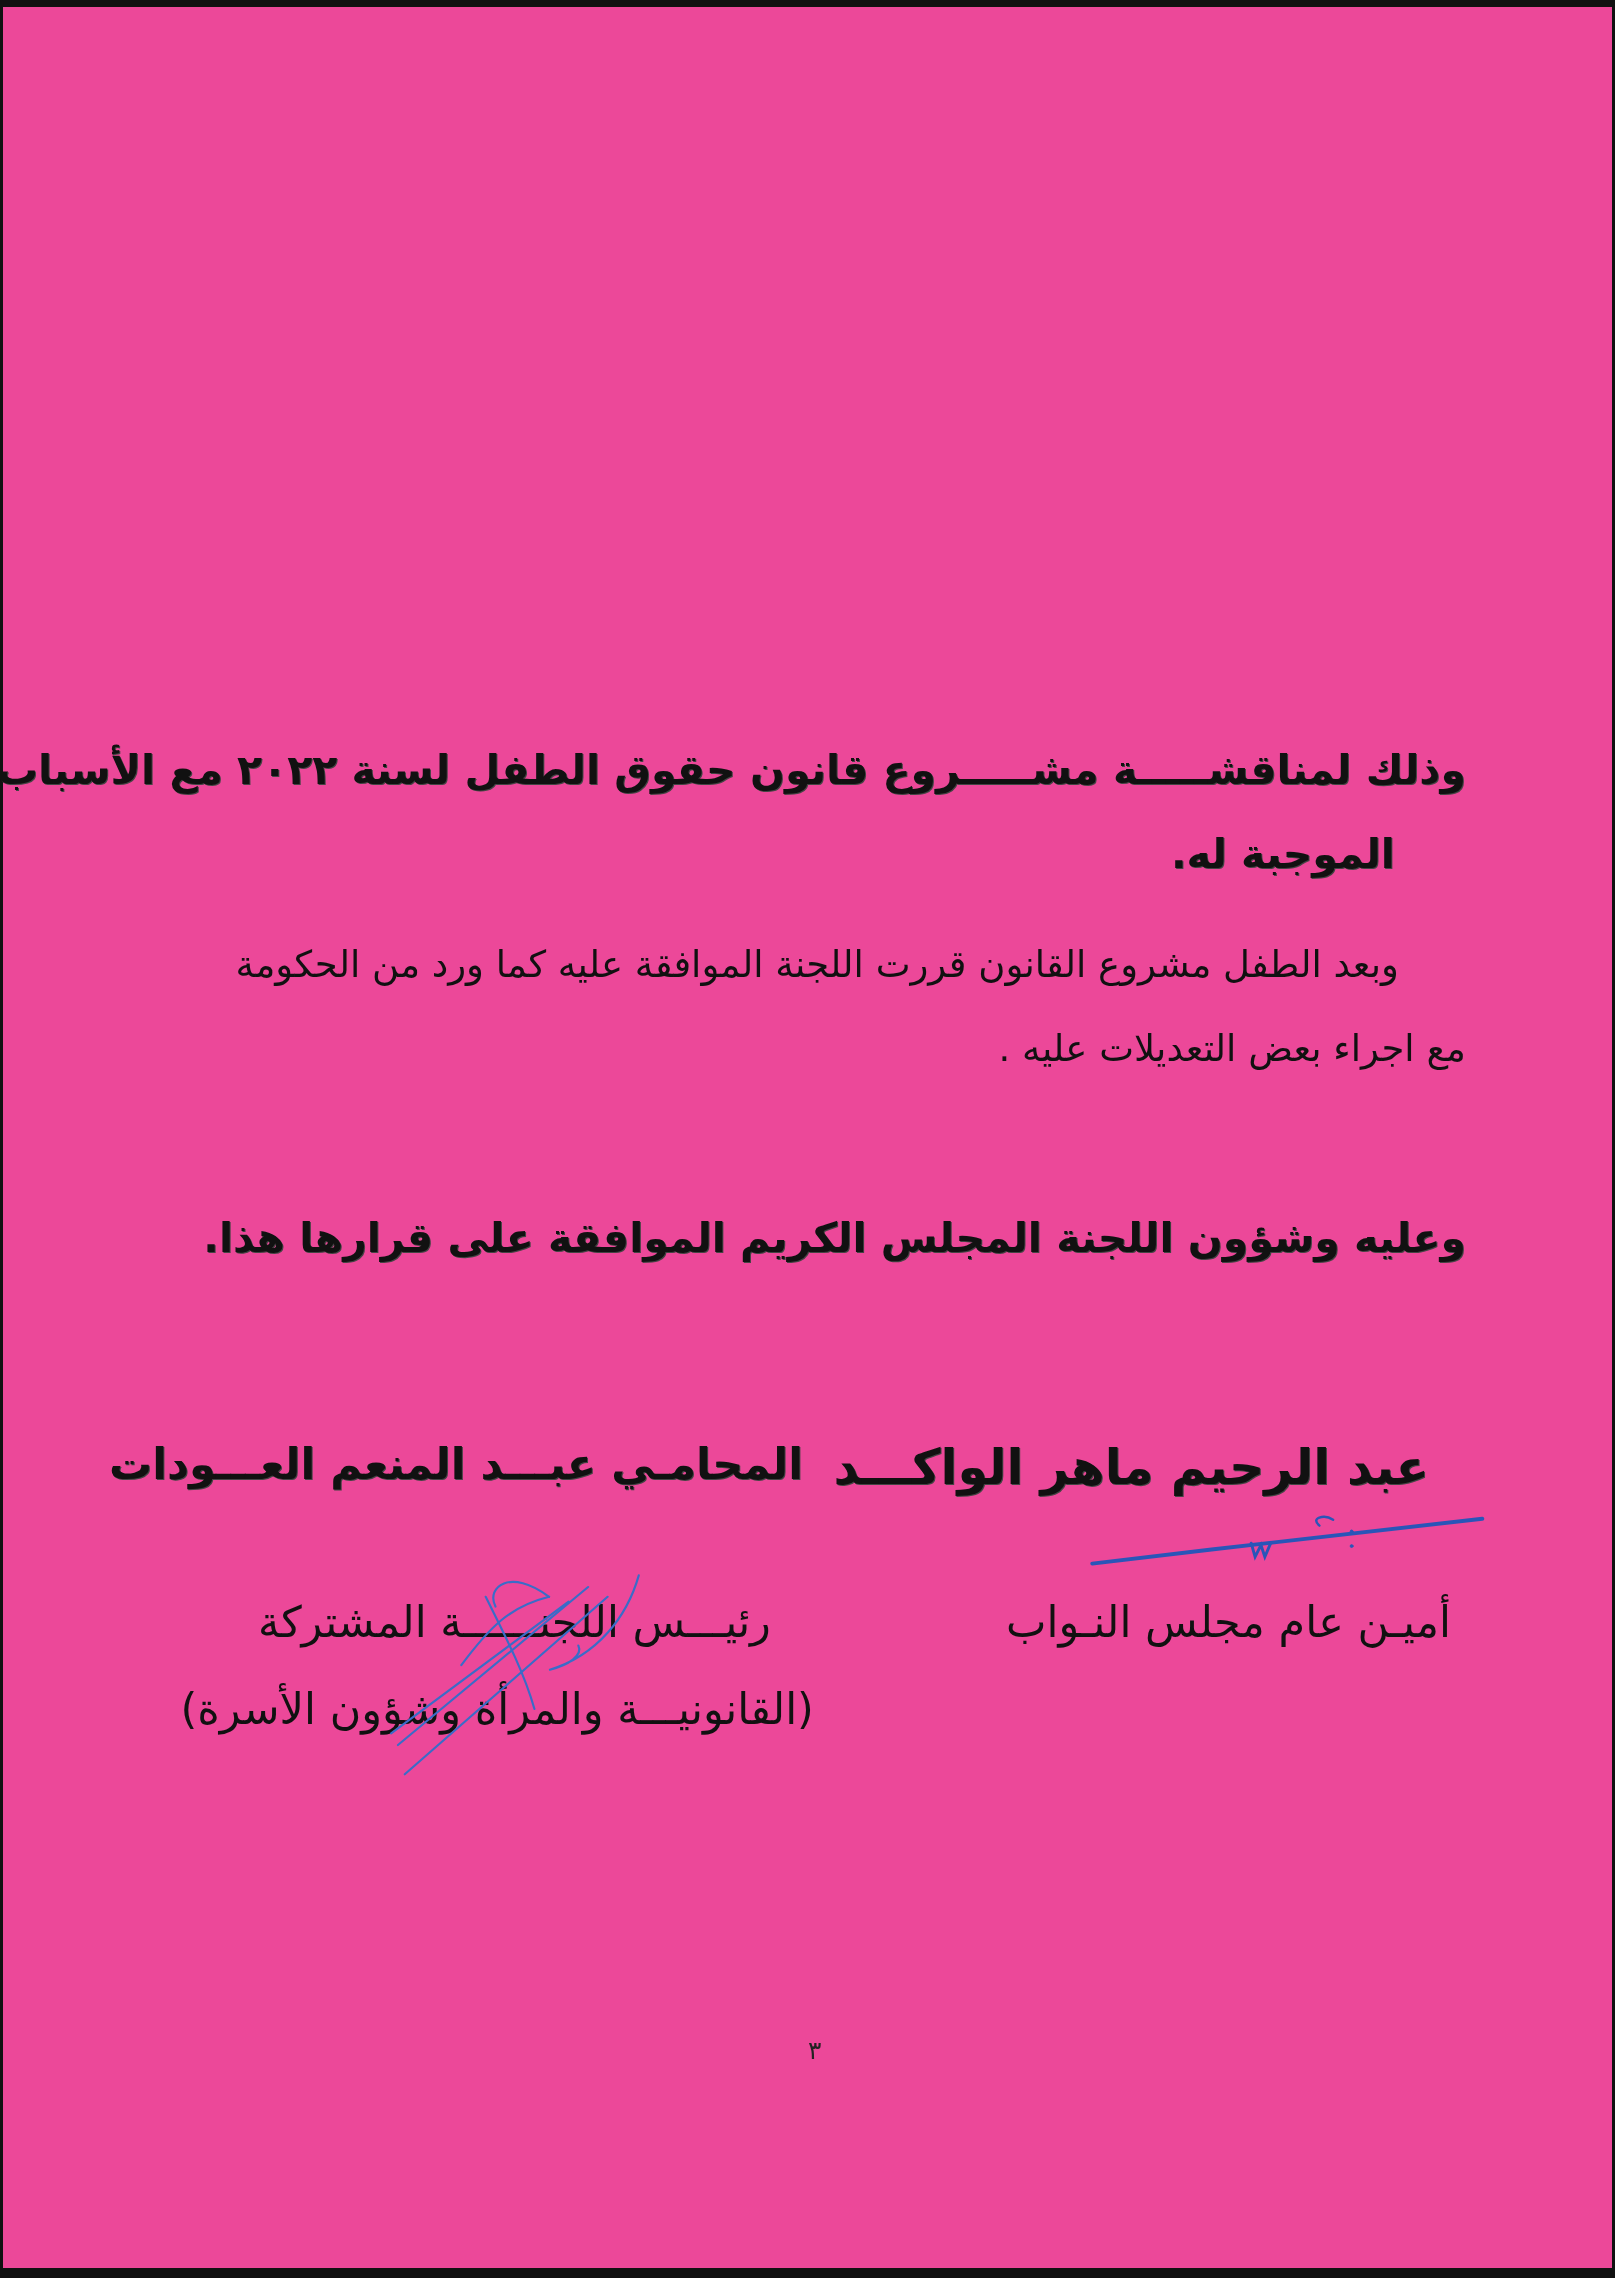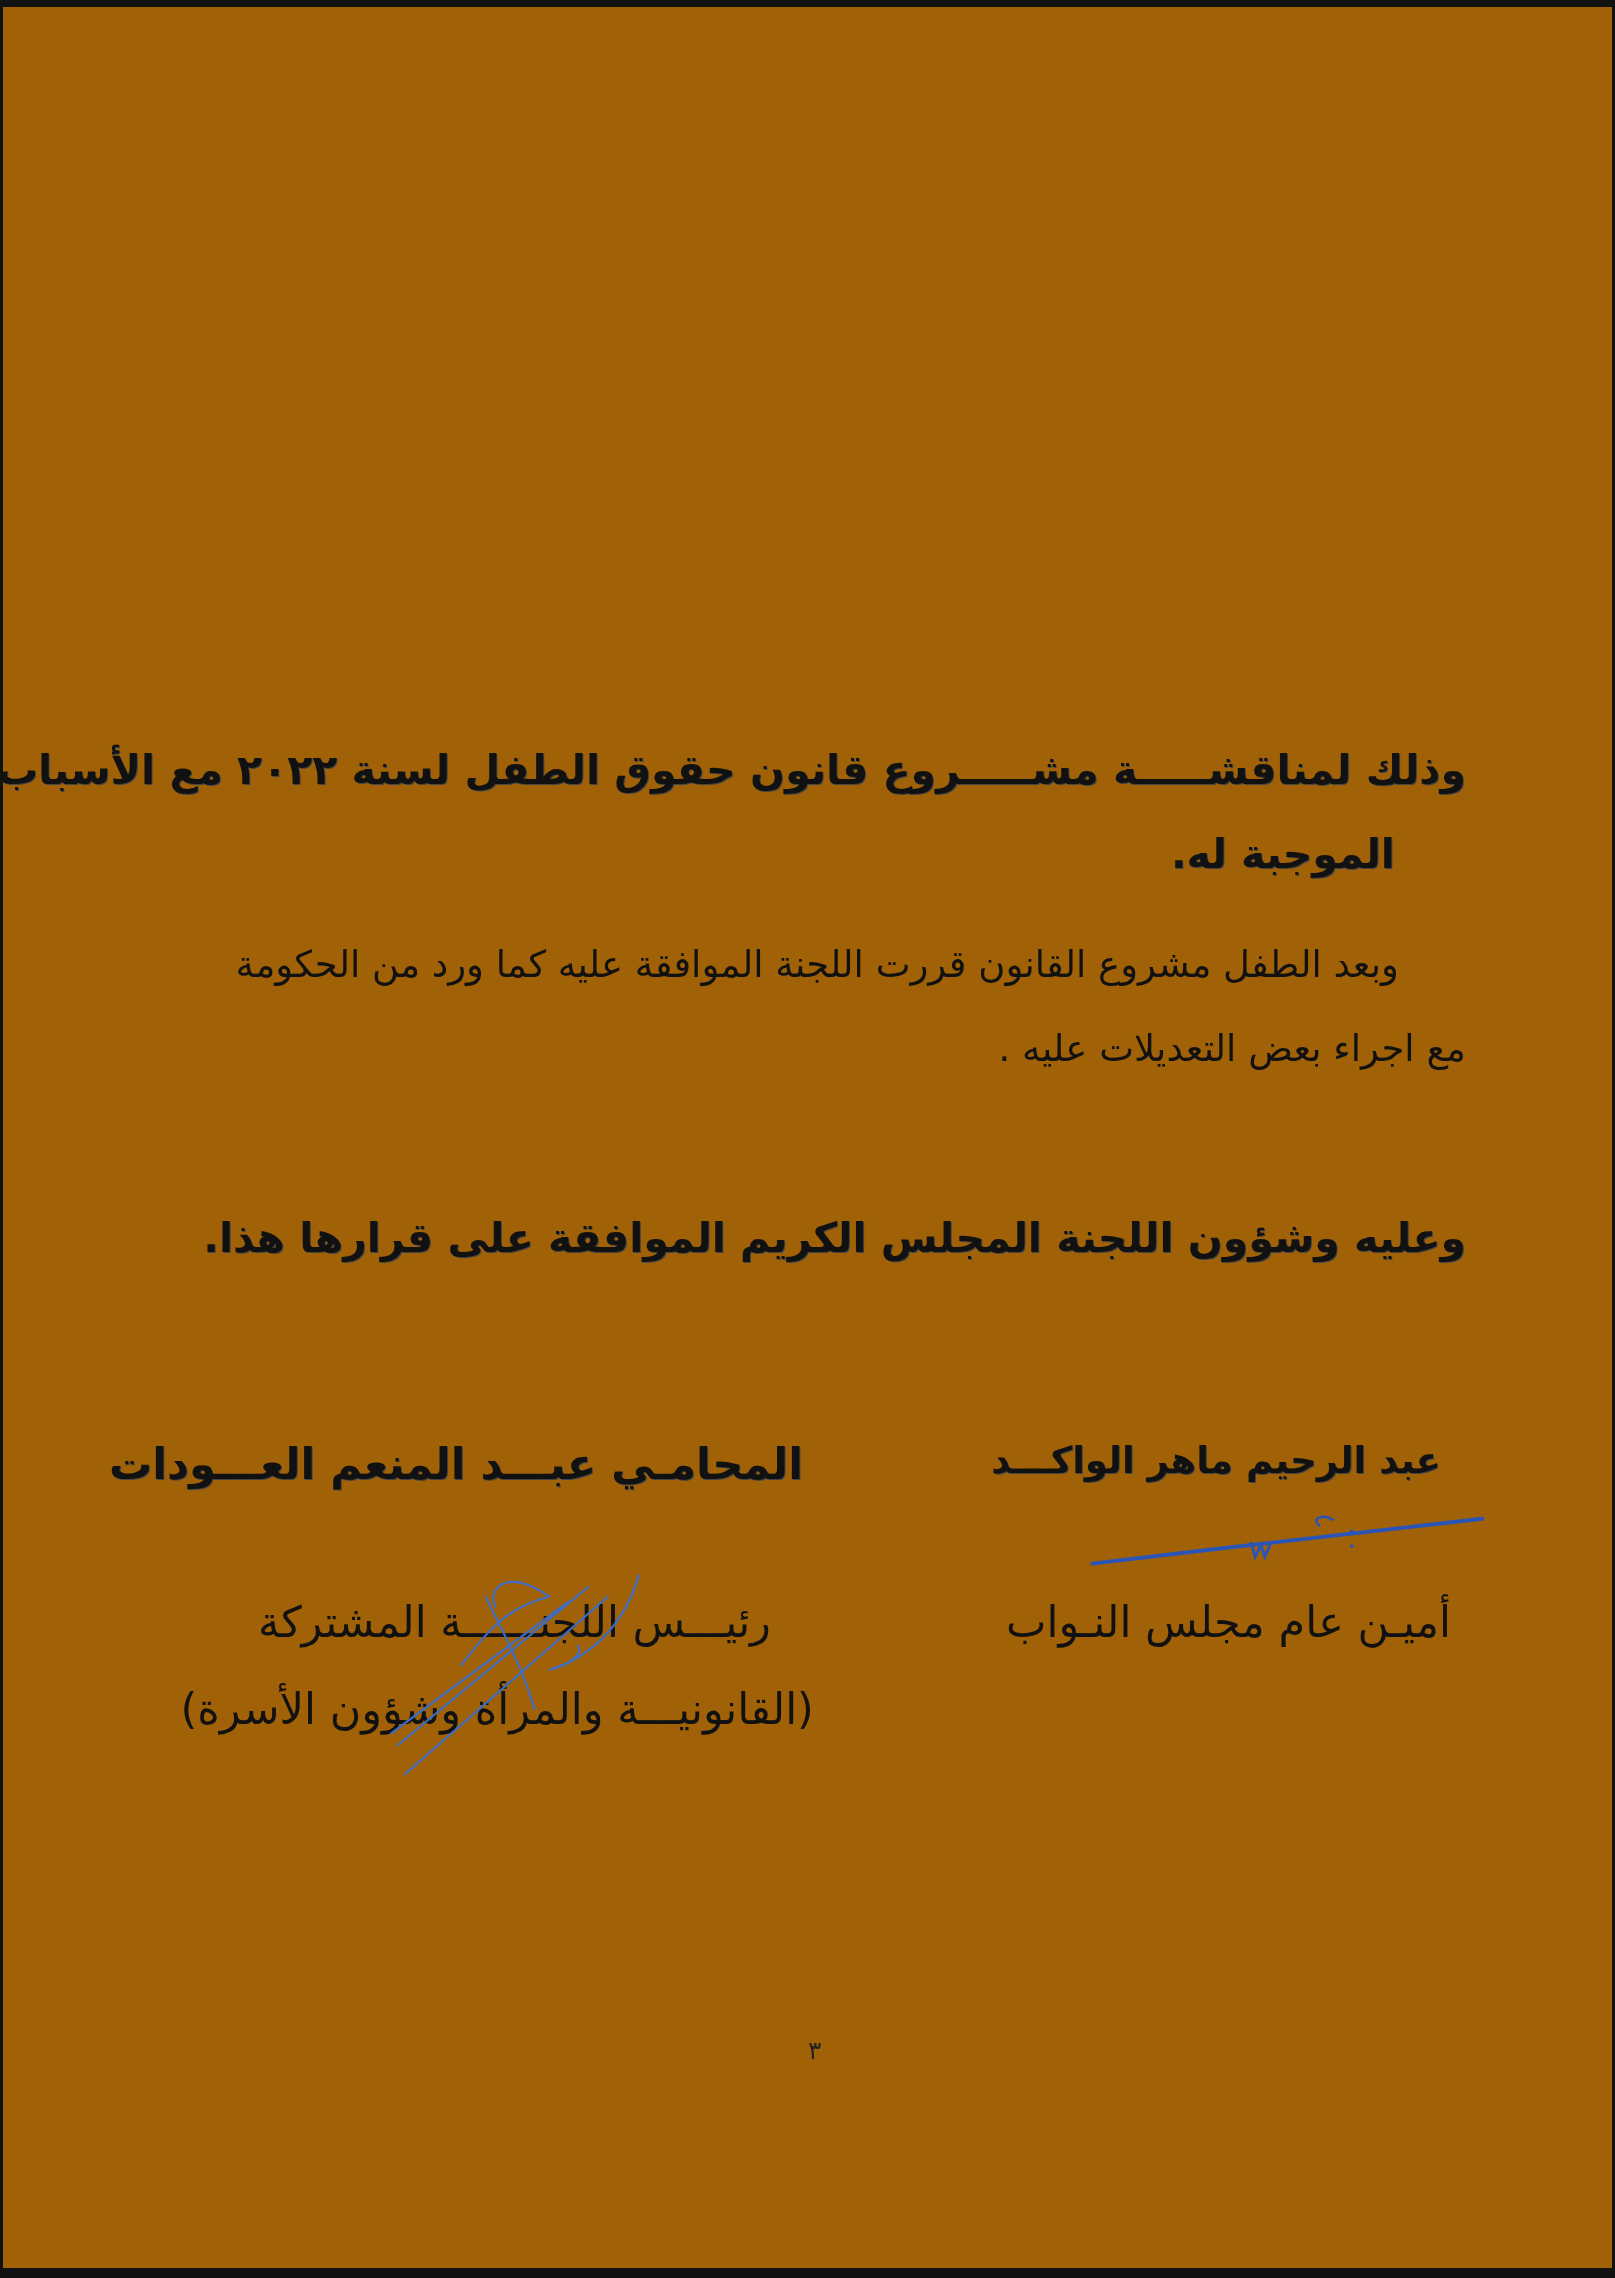--- a/index.html
+++ b/index.html
@@ -3,32 +3,32 @@
 <meta charset="utf-8">
 <style>
   html, body { margin: 0; padding: 0; }
   body {
     width: 1616px; height: 2278px; background: #111;
     position: relative; overflow: hidden;
     font-family: "DejaVu Sans", "Liberation Sans", sans-serif;
   }
   .page {
     position: absolute; left: 2.9px; top: 6.8px; width: 1609px; height: 2261px;
-    background: #a16207;
+    background: #ec4899;
   }
   .line {
     position: absolute; direction: rtl; white-space: nowrap; color: #111;
   }
   .bold { font-weight: bold; text-shadow: 1px 1px 0 #444; }
   .p1a { right: 146px; top: 739px; font-size: 41px; }
   .p1b { right: 217px; top: 823px; font-size: 41px; }
   .p2a { right: 213px; top: 936px; font-size: 37px; }
   .p2b { right: 146px; top: 1020px; font-size: 37px; margin-left: 44px; }
   .p3  { right: 146px; top: 1207px; font-size: 41px; }
-  .sig-name-r  { right: 171px; top: 1432px; font-size: 37px; }
+  .sig-name-r  { right: 183px; top: 1432px; font-size: 49px; }
   .sig-title-r { right: 161px; top: 1590px; font-size: 43px; }
   .sig-name-l  { right: 809px; top: 1432px; font-size: 43px; margin-left: 48px; }
   .sig-title-l1 { right: 841px; top: 1590px; font-size: 43px; }
   .sig-title-l2 { right: 798px; top: 1677px; font-size: 43px; }
   .page-num { left: 805px; top: 2029px; font-size: 25px; direction: rtl; position: absolute; color: #222; }
   svg.sig { position: absolute; left: 0; top: 0; pointer-events: none; }
 </style>
 </head>
 <body>
 

